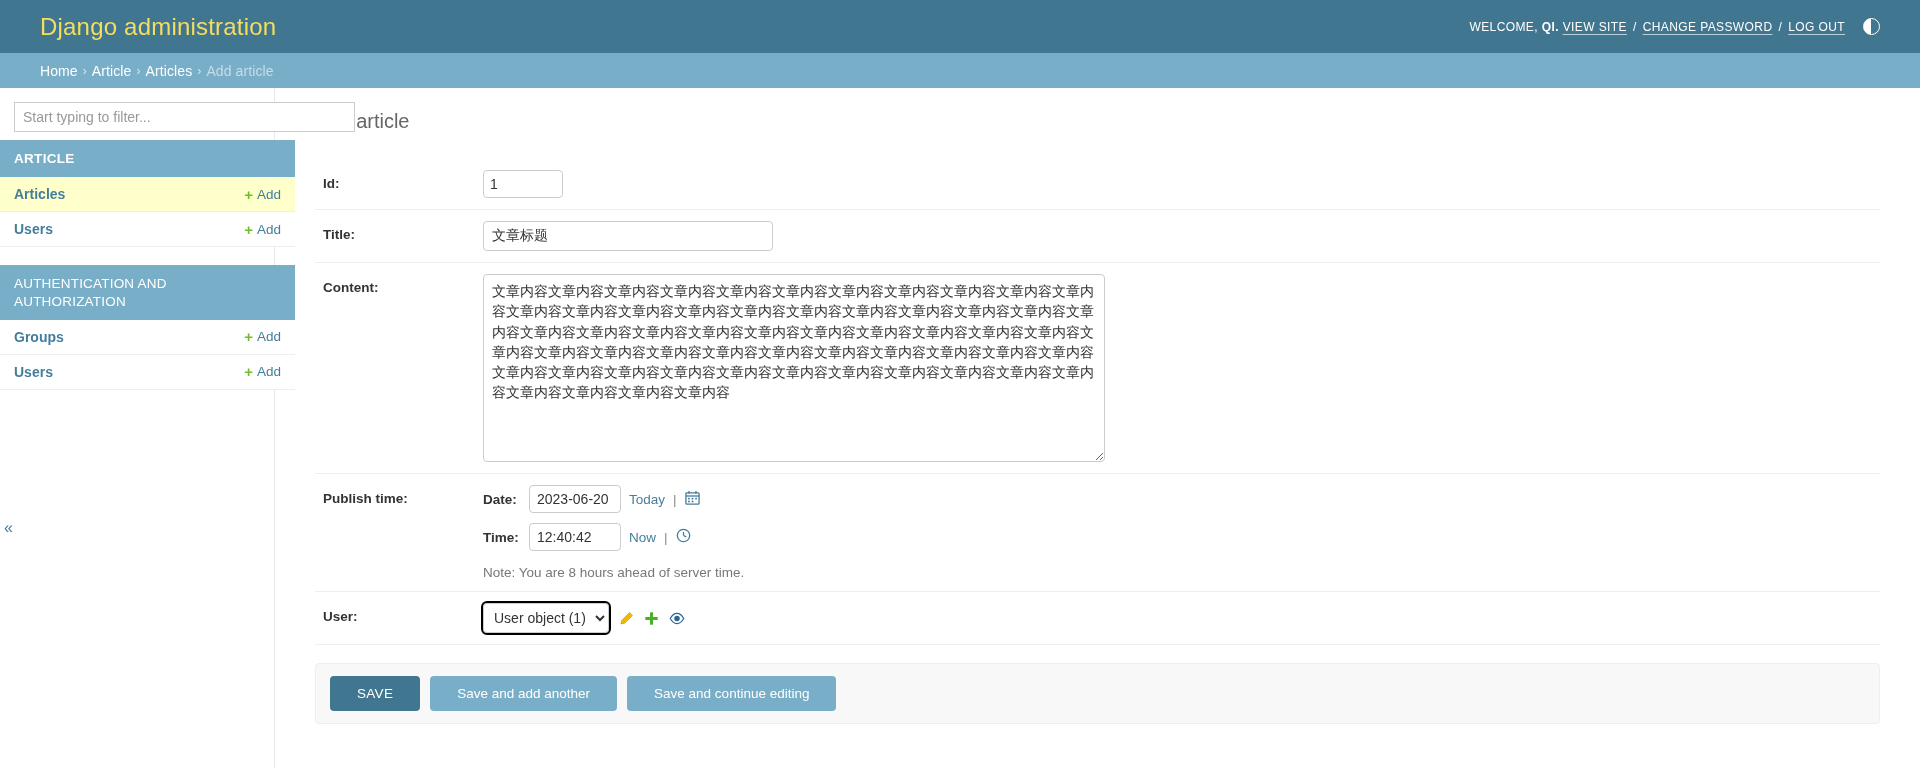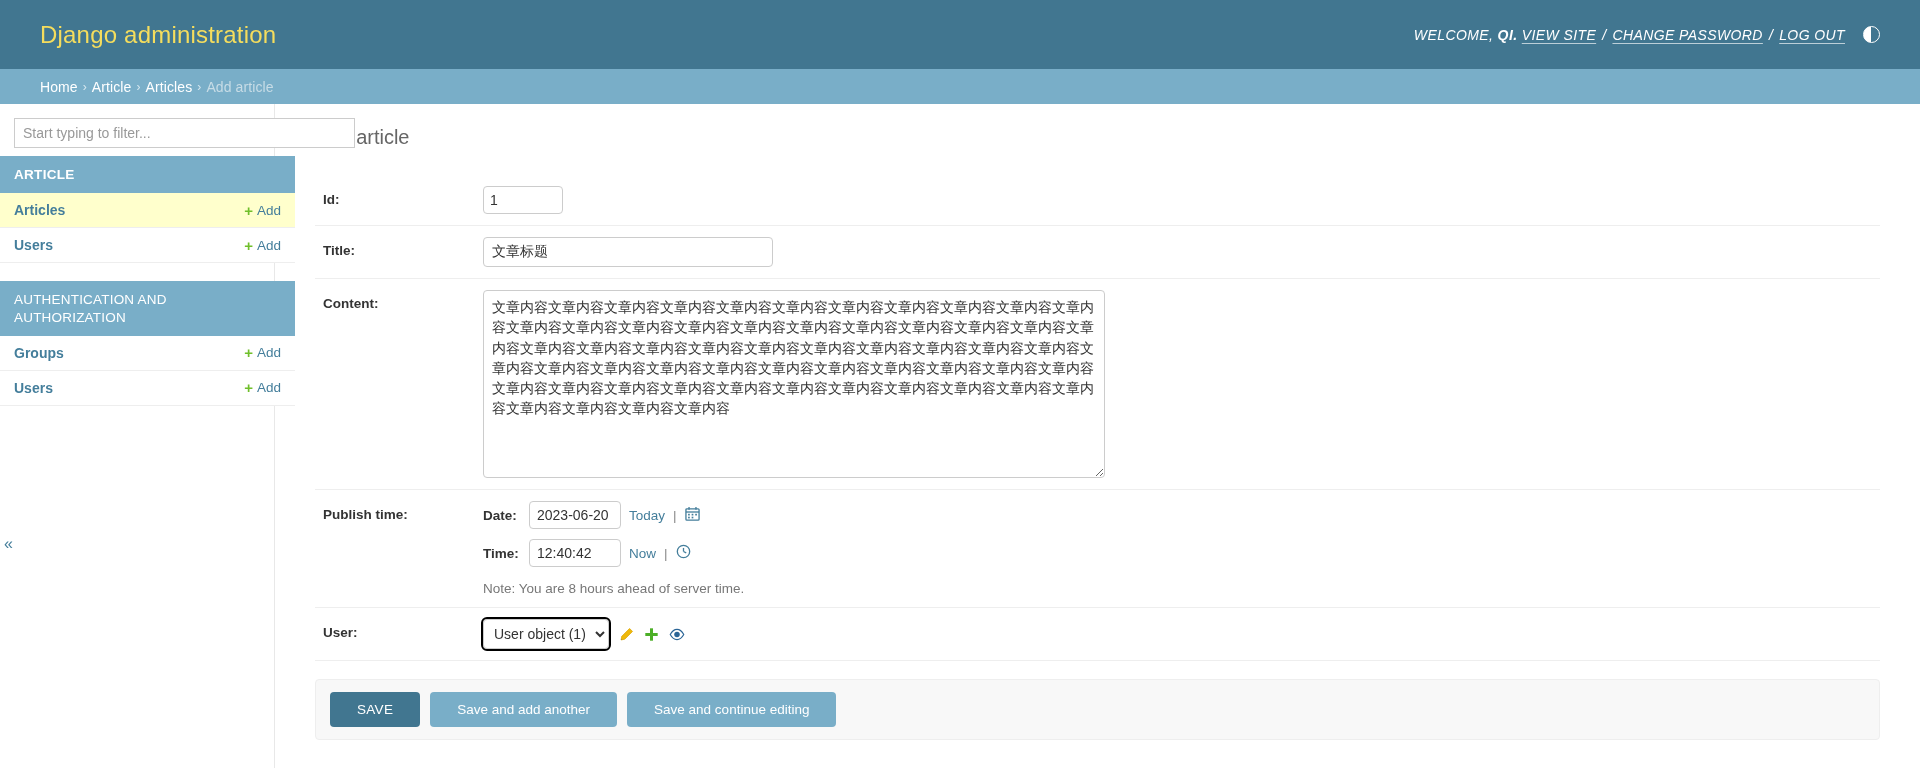--- a/index.html
+++ b/index.html
@@ -8,46 +8,45 @@
     width: 1920px; height: 768px;
     background: #fff;
     font-family: "Liberation Sans", sans-serif;
     font-size: 14px;
     color: #333;
     overflow: hidden;
   }
 
   
   #header {
-    height: 69px;
+    height: 53px;
     background: #417690;
     color: #fff;
     display: flex;
     align-items: center;
     padding: 0 40px;
     position: relative;
   }
   #branding h1 {
     margin: 0;
     font-size: 24px;
     font-weight: 300;
     color: #f5dd5d;
     letter-spacing: .2px;
   }
   #user-tools {
     margin-left: auto;
-    font-size: 14px;
+    font-size: 12px;
     letter-spacing: .4px;
     text-transform: uppercase;
     color: #fff;
     display: flex;
     align-items: center;
     gap: 0;
     white-space: nowrap;
-    font-style: italic;
   }
   #user-tools .welcome { color: #fff; }
   #user-tools .uname { font-weight: bold; color: #fff; }
   #user-tools a {
     color: #fff;
     text-decoration: underline;
     text-underline-offset: 2.5px;
     text-decoration-color: rgba(255,255,255,.65);
   }
   #user-tools .sep { padding: 0 6px; color: #fff; }

